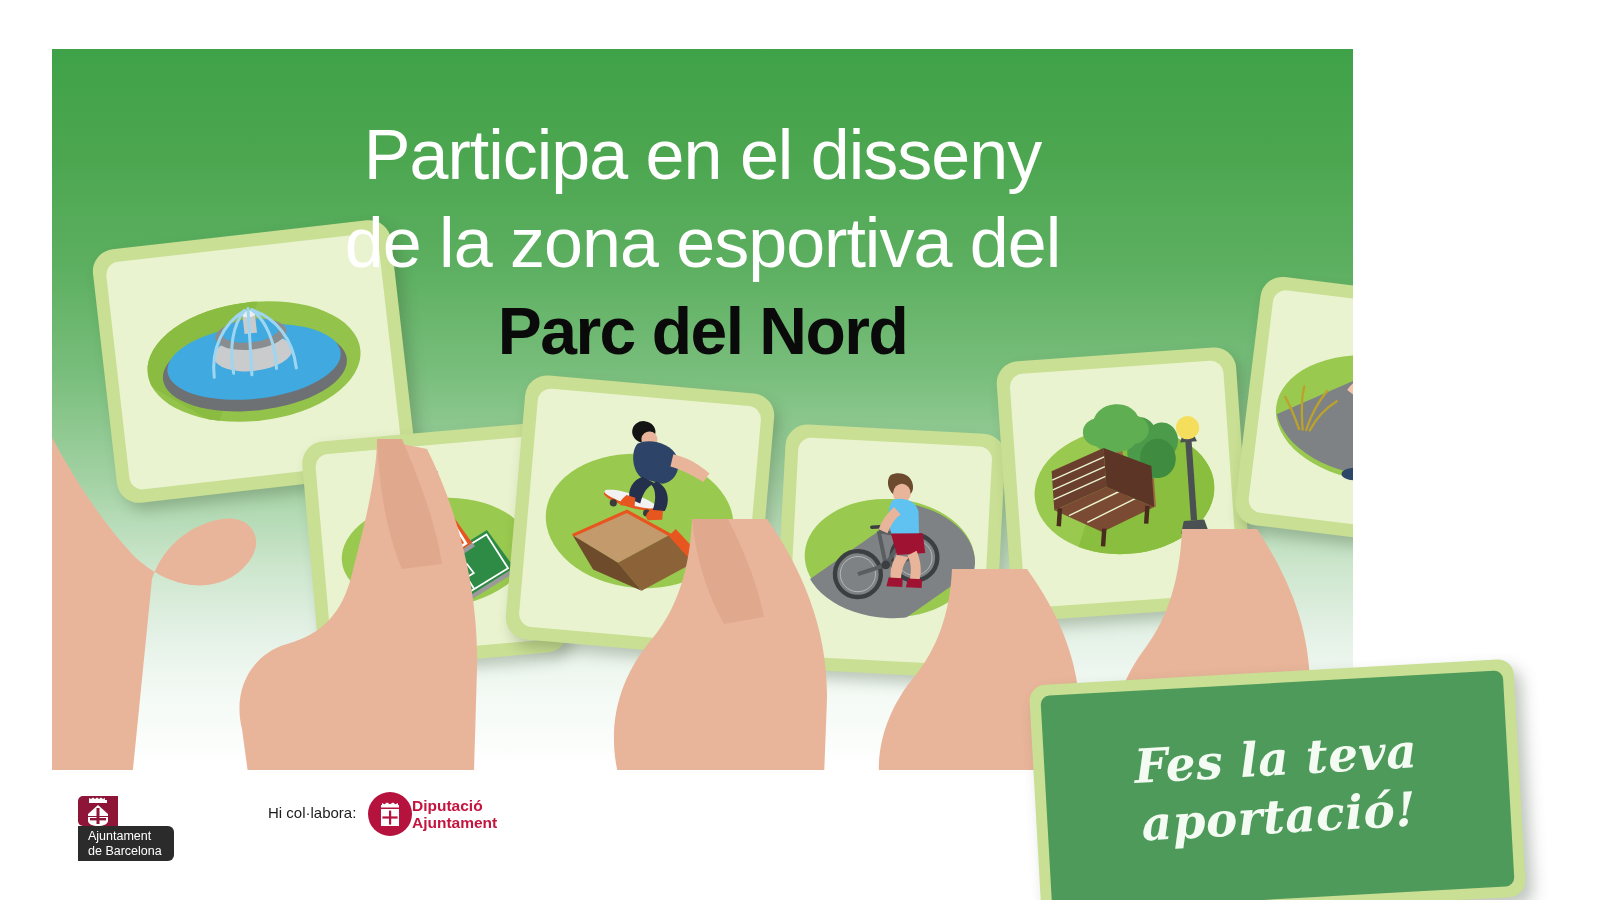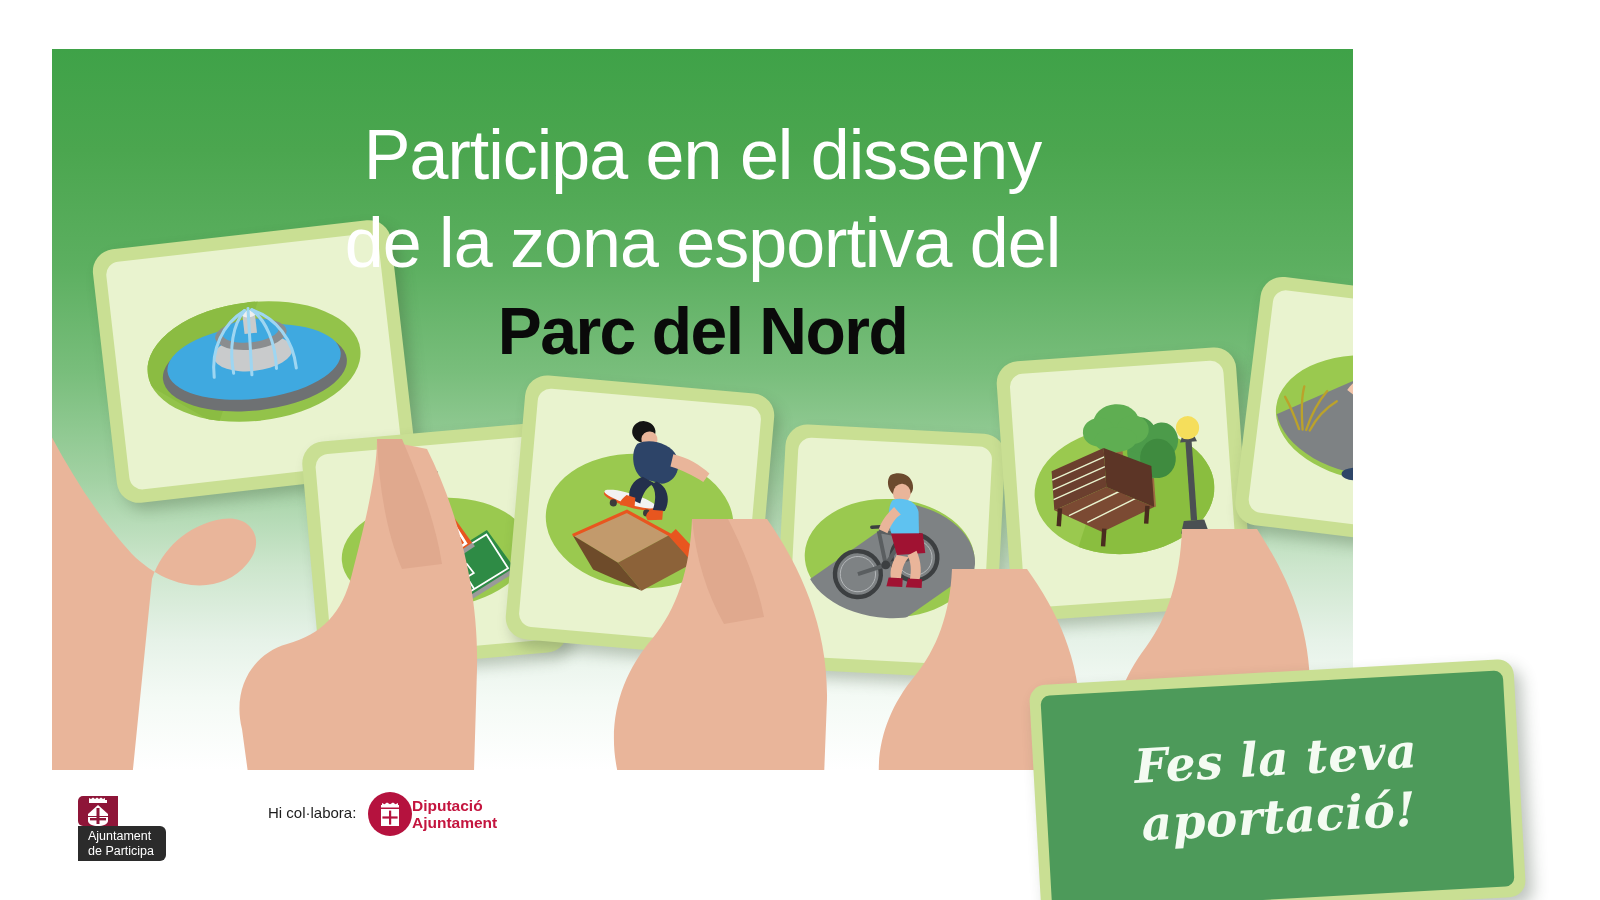--- a/index.html
+++ b/index.html
@@ -371,21 +371,21 @@
           <path d="M3 21 L23 21 L23 25 C 23 28, 18 30, 13 30 C 8 30, 3 28, 3 25 Z"></path>
         </g>
         <g fill="#8E1538">
           <rect x="11.5" y="12" width="3" height="16"></rect>
           <rect x="5" y="22" width="16" height="2.4"></rect>
         </g>
       </svg>
     </div>
     <div id="aj-name">
       <span>Ajuntament</span>
-      <span>de  Participa</span>
+      <span>de  Barcelona</span>
     </div>
   </div>
 
   <div id="collab-label">Hi col·labora:</div>
 
   <div id="dip-logo">
     <div id="dip-circle">
       <svg width="28" height="30" viewBox="0 0 28 30">
         <g fill="#ffffff">
           <path d="M6 6 L6 4 L8.5 5.2 L11 3.6 L14 5.2 L17 3.6 L19.5 5.2 L22 4 L22 6 L23 6 L23 8.5 L5 8.5 L5 6 Z"></path>

